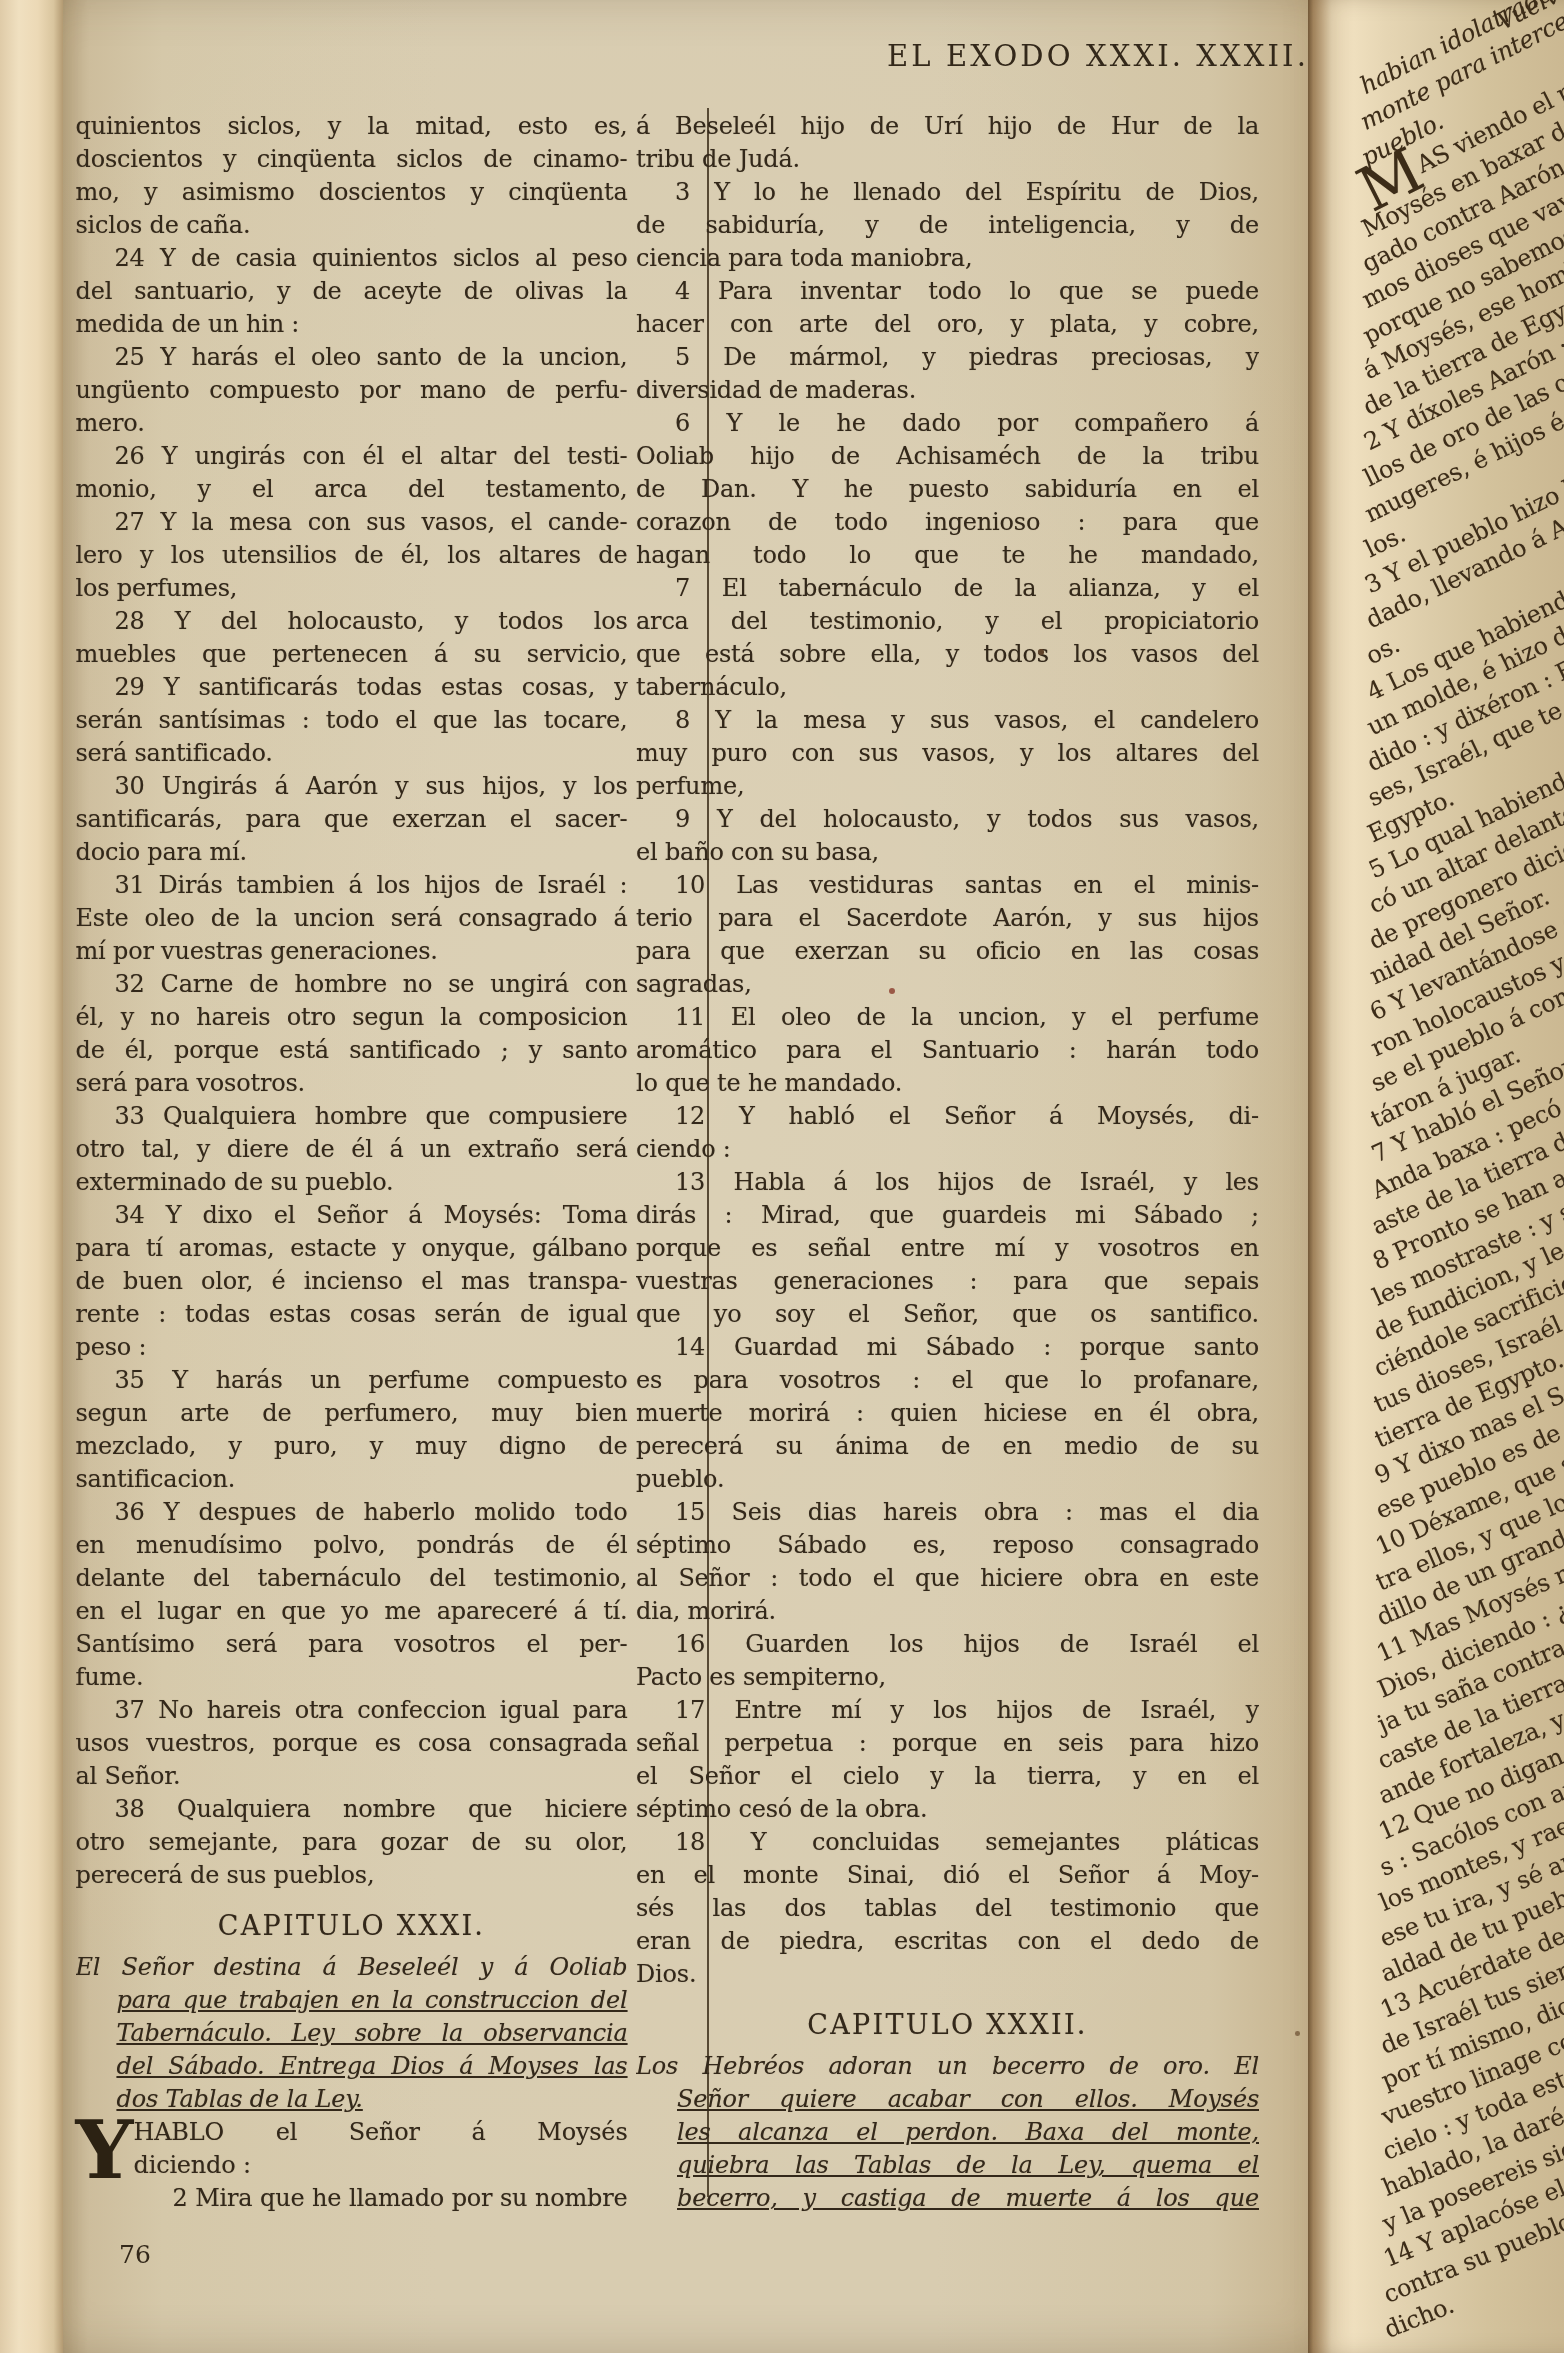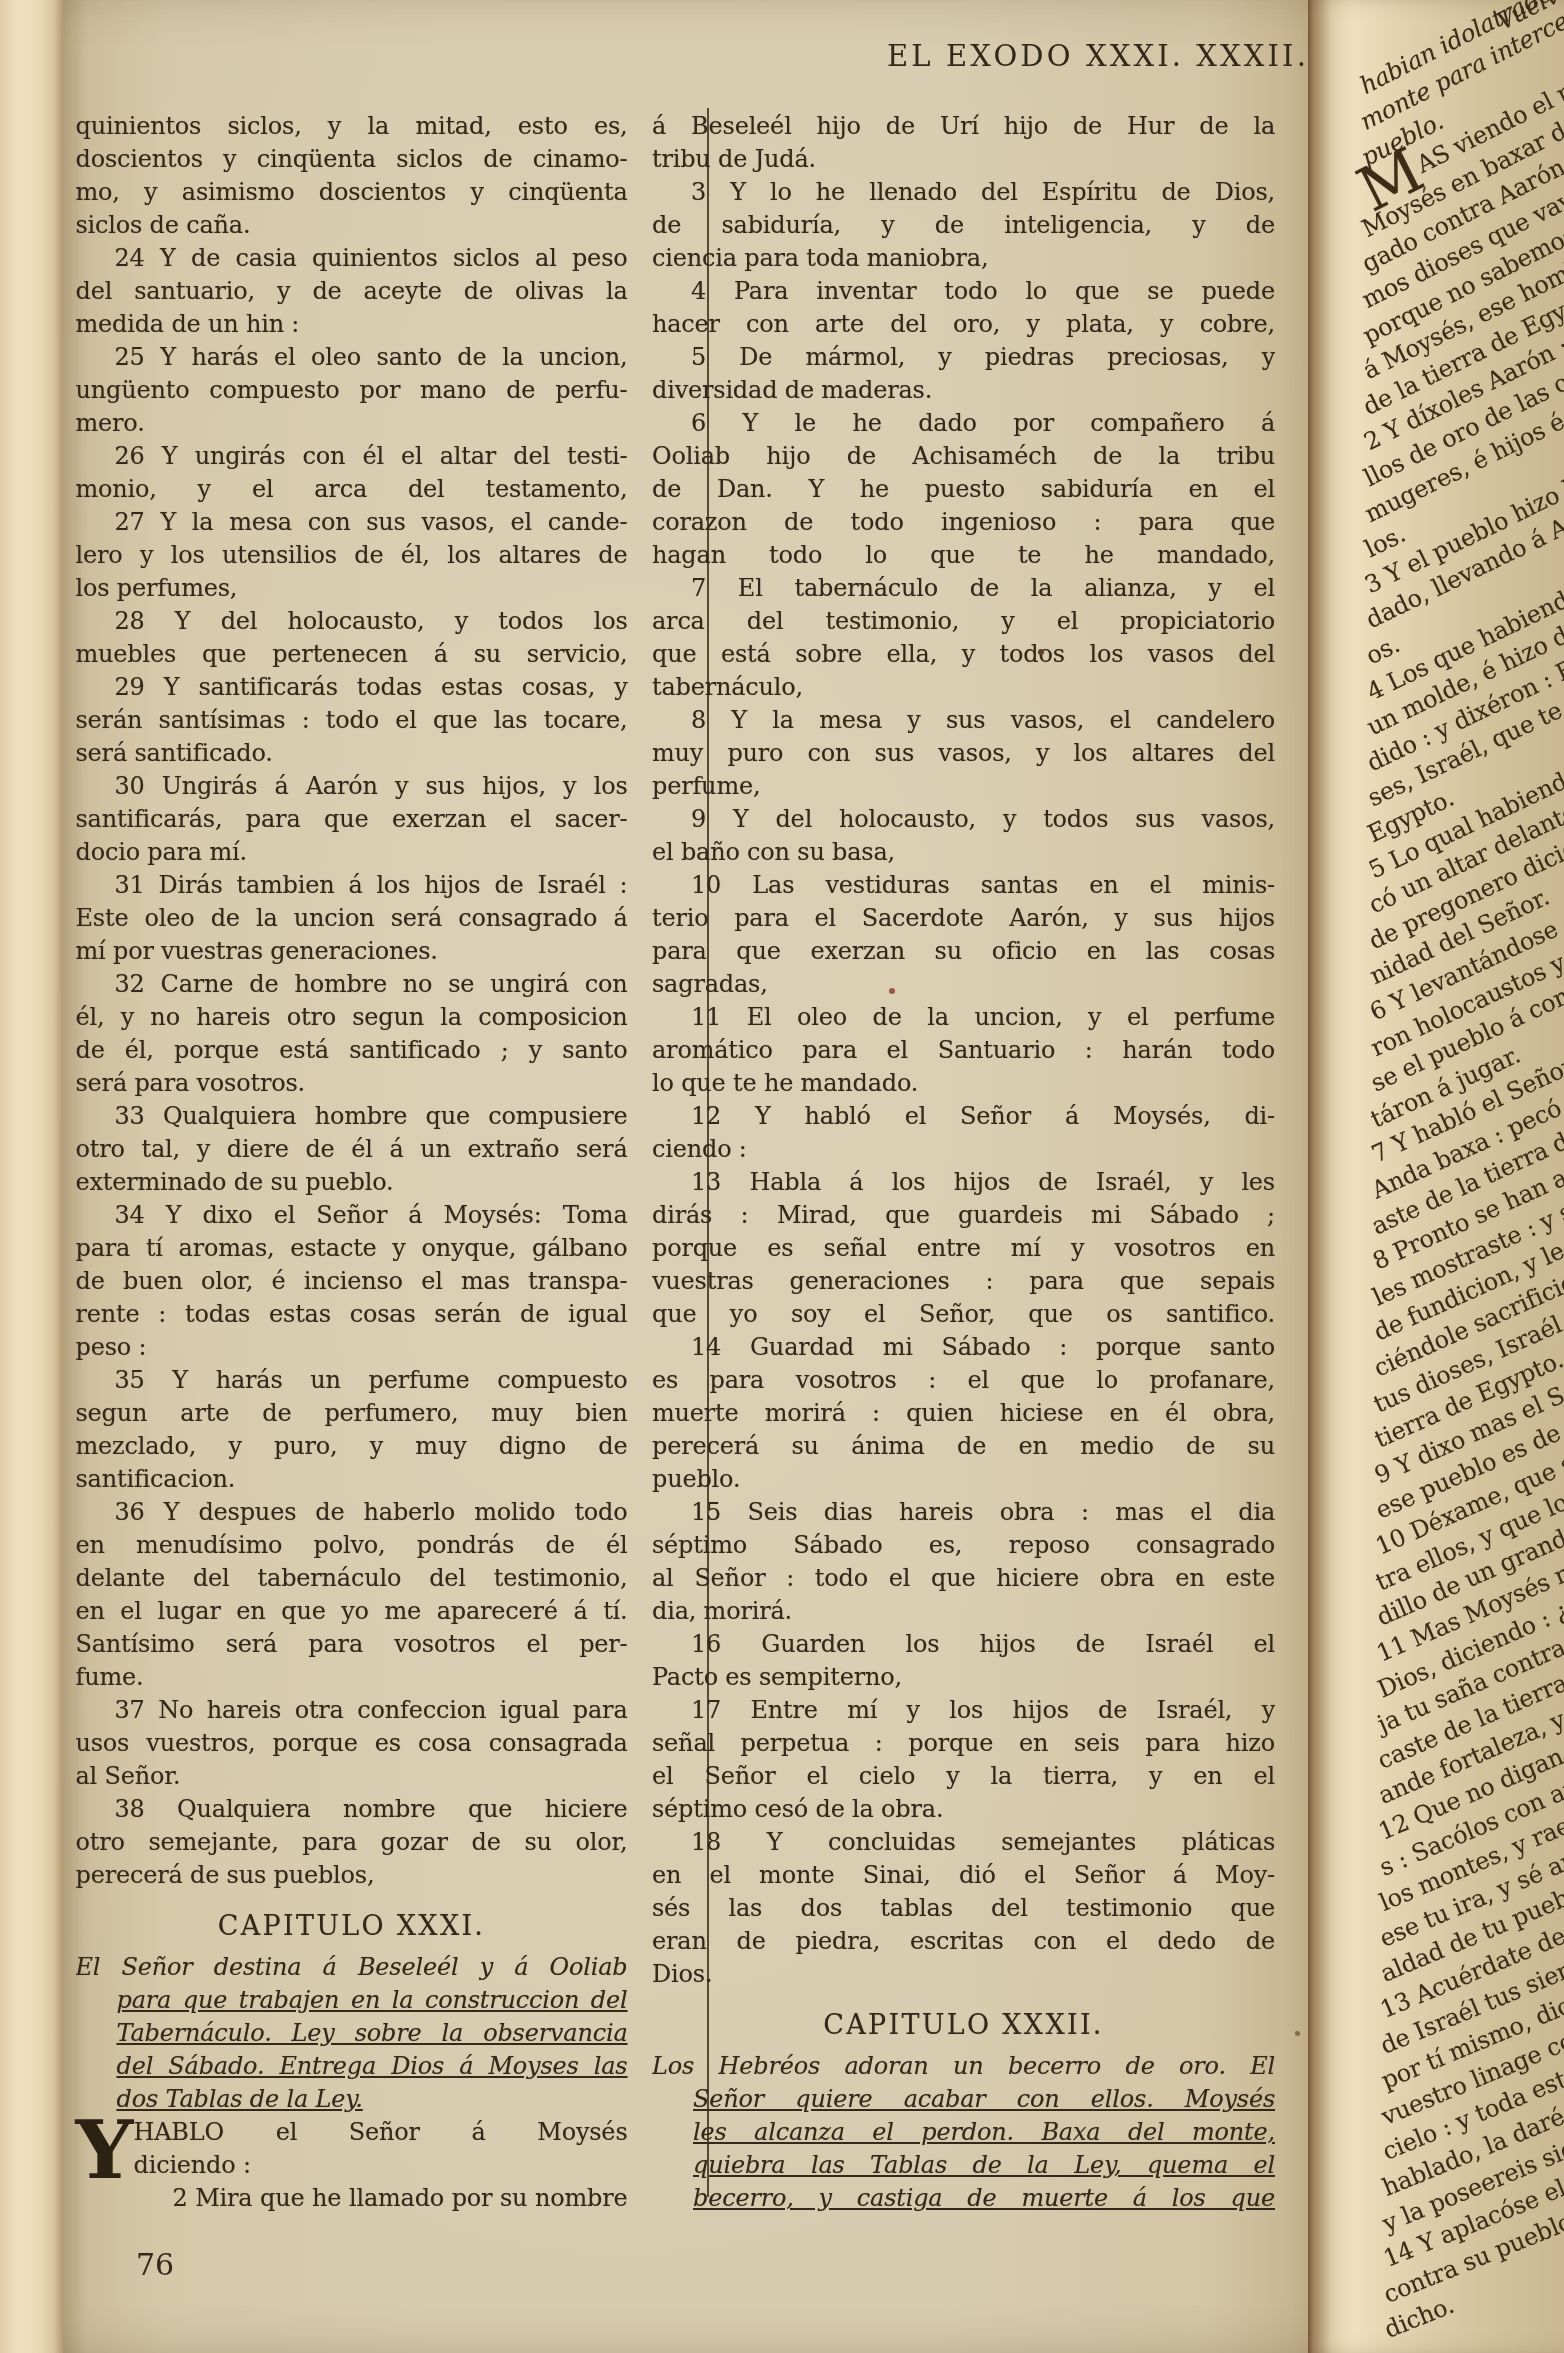--- a/index.html
+++ b/index.html
@@ -14,33 +14,33 @@
     box-shadow:inset 0 -23.5px 47px -23.5px rgba(80,55,25,.25), inset 0 31px 47px -31px rgba(80,55,25,.2);}
   .next-page{position:absolute;left:1308px;top:0;width:257px;height:2354px;
     background:linear-gradient(90deg,#8f7450 0%,#caa97c 2%,#e8d7b5 9%,#efdfbe 18%,#e6d6b4 30%,#dccca9 48%,#d3c29c 70%,#cbb892 100%);
     box-shadow:inset 20.3px 0 27px -11px rgba(70,45,20,.5);}
   .runhead{position:absolute;top:39px;left:0;width:100%;text-align:right;
     font-size:29px;letter-spacing:3.1px;color:#33281a;}
   .center-rule{position:absolute;left:644px;top:108px;width:2.3px;height:2089px;background:#40311d;opacity:.85;}
   .right-rule{position:absolute;left:1293px;top:108px;width:2.3px;height:2089px;background:#40311d;opacity:.45;}
   .col{position:absolute;top:110px;color:#33281a;}
   #col1{left:12.5px;width:552px;}
-  #col2{left:589px;width:623px;}
+  #col2{left:573px;width:623px;}
   .line{font-size:24px;line-height:33px;height:33px;letter-spacing:-0.2px;
     text-align:left;overflow:hidden;color:#33281a;text-shadow:0 0 0.8px rgba(51,40,26,.35);}
   .line.just{text-align:justify;text-align-last:justify;text-justify:inter-word;}
   .vstart{text-indent:39px;}
   .ital{font-style:italic;}
   .cont{padding-left:41px;text-decoration:underline;}
   .chap{font-size:27px;letter-spacing:2.3px;text-align:center;margin:15.6px 0 7.8px 0;
     line-height:36px;color:#33281a;text-shadow:0 0 0.8px rgba(51,40,26,.35);}
   .hablo{overflow:visible;}
   .dropY{float:left;width:58px;height:63px;font-size:81px;line-height:61px;
     font-weight:bold;margin-top:3.1px;color:#2c2213;}
-  .pageno{position:absolute;left:73px;top:2240px;font-size:30px;color:#33281a;margin-top:7px;}
+  .pageno{position:absolute;left:56px;top:2240px;font-size:25px;color:#33281a;}
   .np-line{position:absolute;font-size:24px;line-height:31px;white-space:pre;
     color:#3c2c18;transform-origin:left top;letter-spacing:-0.2px;
     text-shadow:0 0 0.8px rgba(60,44,24,.35);}
   .npM{font-size:61px;line-height:0;vertical-align:-12.5px;}
   .speck{position:absolute;border-radius:50%;}
   .speck.a{left:975px;top:649px;width:5.5px;height:5.5px;background:#5f432a;}
   .speck.b{left:826px;top:988px;width:6.3px;height:6.3px;background:#8a3b2a;opacity:.8;}
   .speck.c{left:1232px;top:2031px;width:4.7px;height:4.7px;background:#6b4f30;opacity:.7;}
 </style>
 </head>

